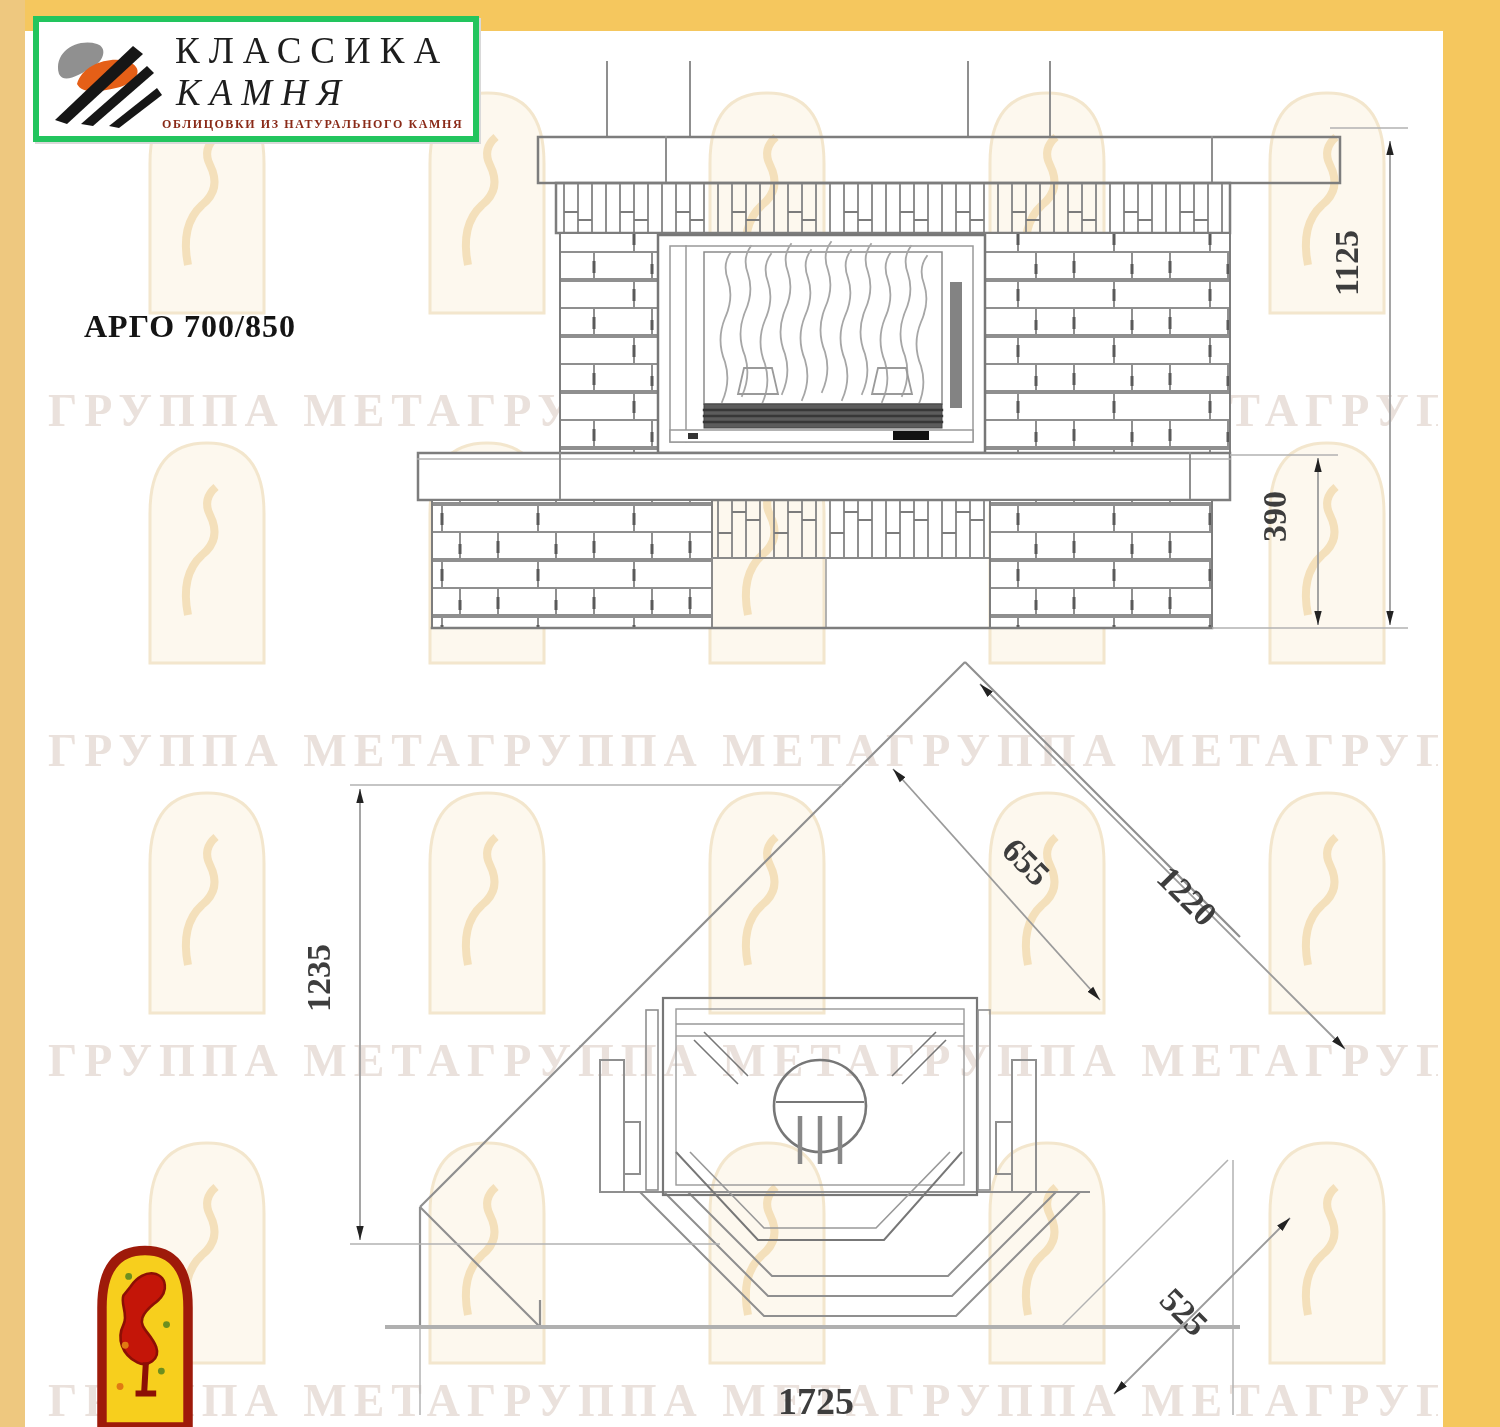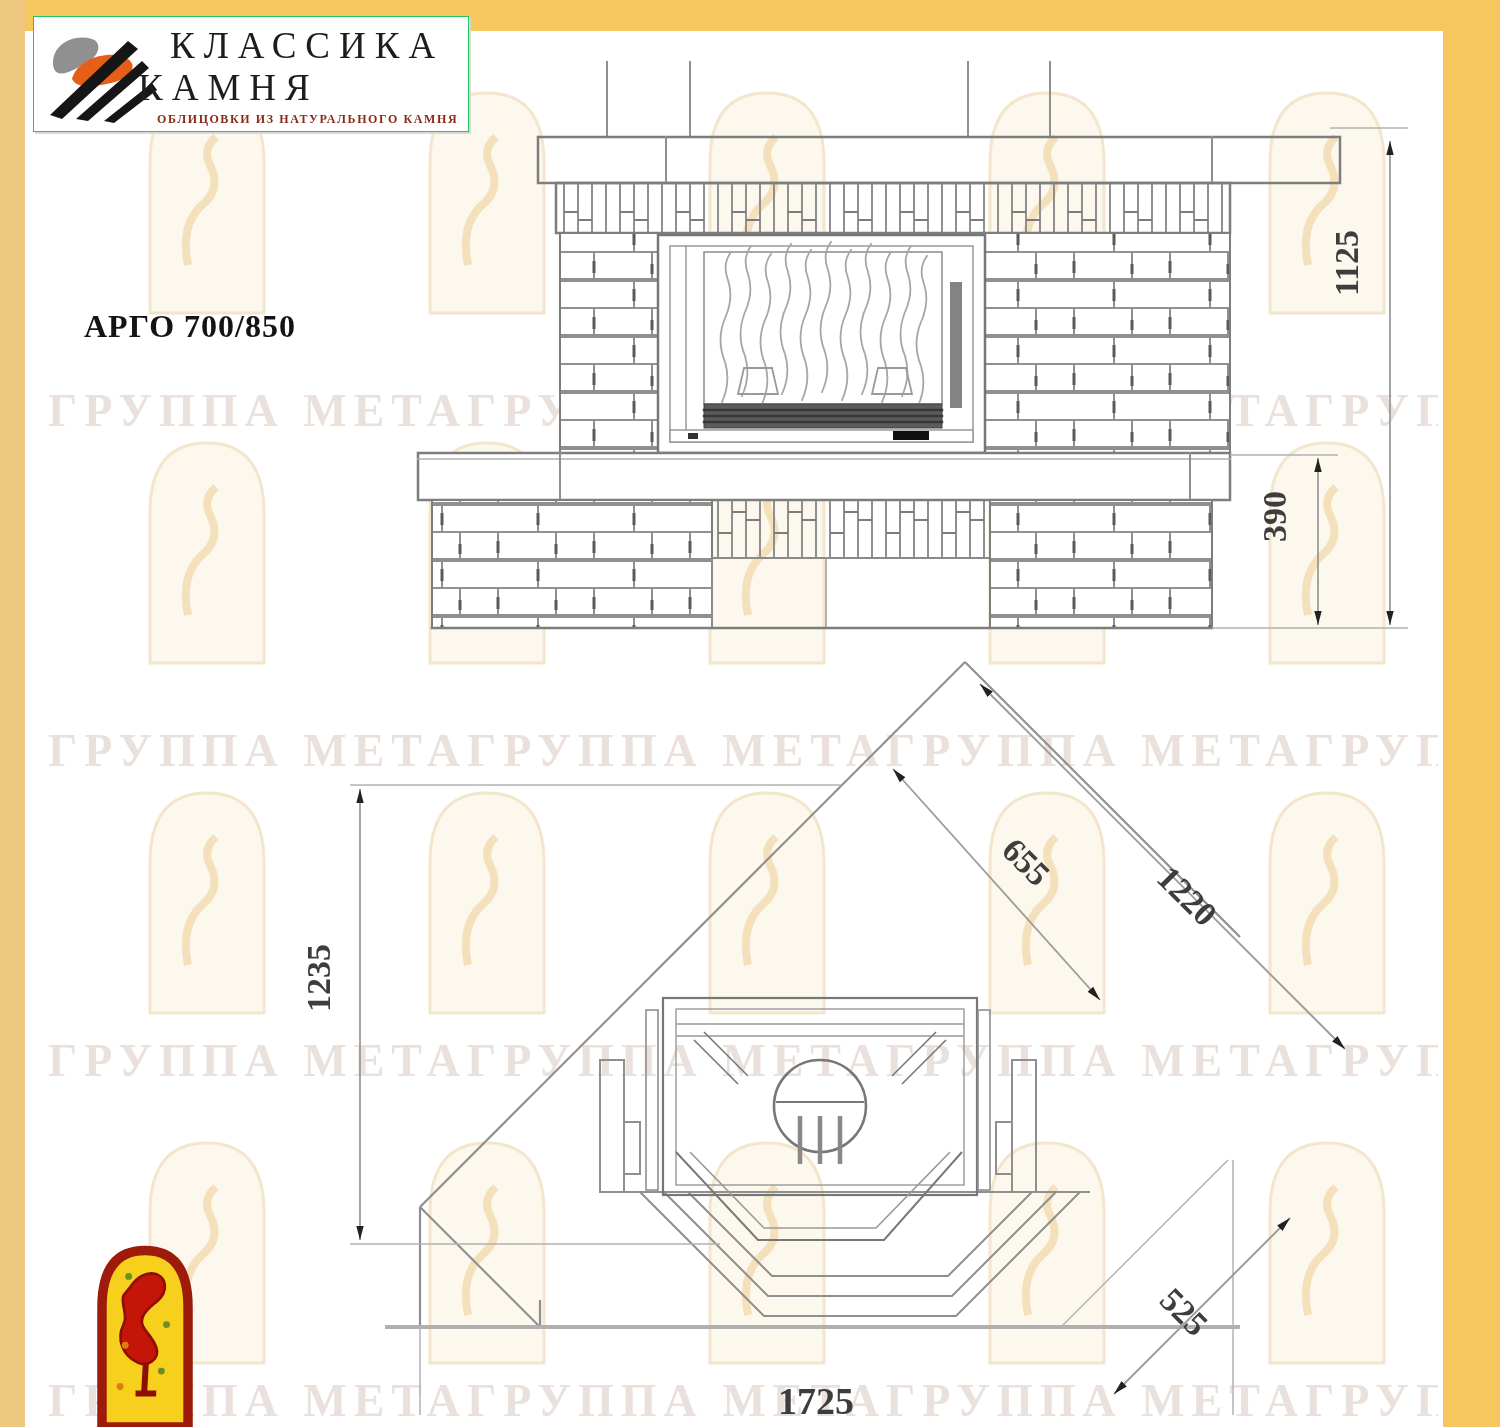--- a/index.html
+++ b/index.html
@@ -15,29 +15,29 @@
   .wm-text{
     position:absolute;left:48px;width:1390px;z-index:1;
     font-family:"Liberation Serif",serif;font-weight:bold;font-size:46px;
     letter-spacing:7px;color:#c9b2a4;opacity:.38;white-space:nowrap;overflow:hidden;
   }
 
   #drawing-svg{position:absolute;left:0;top:0;z-index:2;}
 
   #logo-box{
     position:absolute;left:33px;top:16px;width:434px;height:114px;z-index:5;
-    background:#ffffff;border:1px solid #22c55e;box-shadow:2px 2px 0 #d9d9d9;
+    background:#ffffff;border:6px solid #22c55e;box-shadow:2px 2px 0 #d9d9d9;
   }
   #logo-glyph{position:absolute;left:8px;top:4px;}
   .logo-line{
     position:absolute;font-family:"Liberation Serif",serif;color:#1d1d1d;
     font-size:37px;letter-spacing:9px;line-height:1;white-space:nowrap;
   }
   #logo-line1{left:136px;top:10px;}
-  #logo-line2{left:104px;top:52px;}
+  #logo-line2{left:137px;top:52px;font-style:italic;}
   #logo-subtitle{
     position:absolute;left:123px;top:95px;font-size:12px;font-weight:bold;
     color:#8a2a18;letter-spacing:1.6px;white-space:nowrap;
   }
 
   #page-title{
     position:absolute;left:84px;top:308px;z-index:5;
     font-family:"Liberation Serif",serif;font-weight:bold;font-size:32px;
     letter-spacing:1px;color:#141414;white-space:nowrap;
   }

